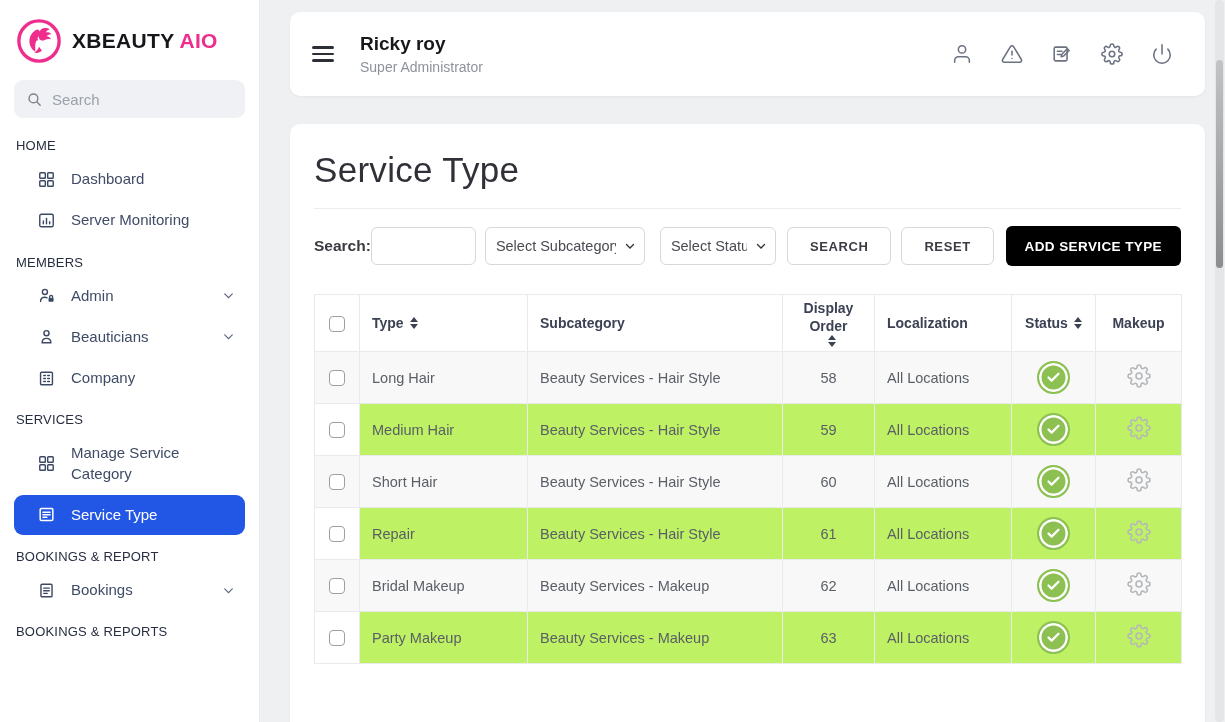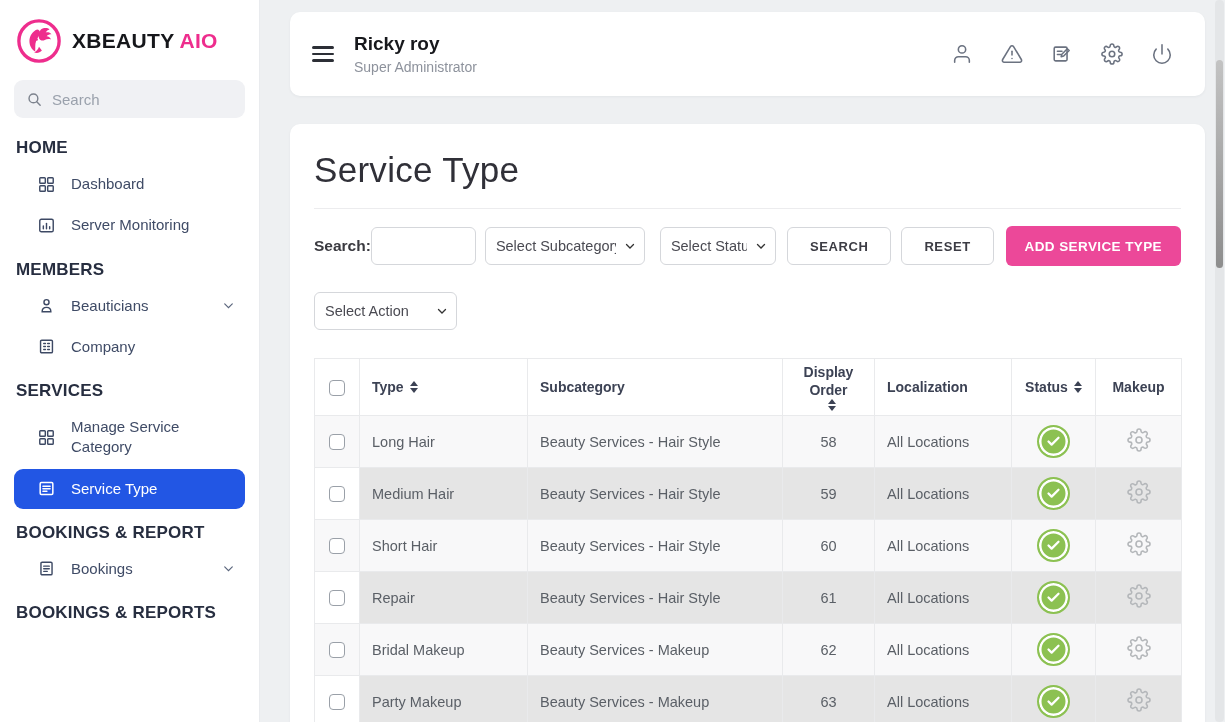--- a/index.html
+++ b/index.html
@@ -22,42 +22,42 @@
     display:flex; align-items:center; gap:9px; background:#f0f1f4;
     border-radius:9px; height:38px; padding:0 12px; margin-bottom:20px;
   }
   .side-search svg { flex:0 0 auto; color:#7c828d; }
   .side-search input {
     border:none; outline:none; background:transparent; width:100%;
     font-size:15px; color:#333; font-family:inherit;
   }
   .side-search input::placeholder { color:#9aa1ac; }
   .nav-section-label {
-    font-size:17px; font-weight:700; color:#272e40; letter-spacing:.2px;
+    font-size:13px; font-weight:400; color:#272e40; letter-spacing:.2px;
     margin:14px 2px 6px 2px;
   }
   .nav-item {
     display:flex; align-items:center; gap:15px; padding:10px 10px 10px 23px;
     border-radius:9px; color:#3f4b66; cursor:pointer; margin:1px 0;
   }
   .nav-icon { width:19px; height:19px; flex:0 0 auto; display:flex; color:#3d4964; }
   .nav-icon svg { width:19px; height:19px; }
   .nav-label { font-size:15px; line-height:1.35; }
   .nav-chevron { margin-left:auto; color:#5a657c; display:flex; }
   .nav-item.active { background:#2256e4; color:#fff; }
   .nav-item.active .nav-icon, .nav-item.active .nav-label { color:#fff; }
   
   .header-card {
     position:absolute; left:290px; top:12px; width:915px; height:84px;
     background:#fff; border-radius:10px; box-shadow:0 1px 3px rgba(25,30,50,.05);
     display:flex; align-items:center; padding:0 32px 0 22px;
   }
   .burger { width:22px; display:flex; flex-direction:column; gap:4px; cursor:pointer; }
   .burger span { display:block; height:2.5px; background:#2c2f36; border-radius:2px; }
-  .user-block { margin-left:20px; }
+  .user-block { margin-left:26px; }
   .user-name { font-size:19px; font-weight:700; color:#17181c; }
   .user-role { font-size:14px; color:#8d929c; margin-top:4px; }
   .header-icons { margin-left:auto; display:flex; align-items:center; gap:28px; }
   .hicon { color:#6b7280; display:flex; cursor:pointer; background:none; border:none; padding:0; }
   .hicon svg { width:22px; height:22px; }
   
   .content-card {
     position:absolute; left:290px; top:124px; width:915px; height:660px;
     background:#fff; border-radius:10px; box-shadow:0 1px 3px rgba(25,30,50,.05);
     padding:26px 24px;
@@ -75,33 +75,33 @@
     appearance:none; -webkit-appearance:none; height:38px; border:1px solid #d5d7db;
     border-radius:6px; background:#fff; color:#4a4a52; font-size:14.5px;
     padding:0 28px 0 10px; outline:none; width:100%; font-family:inherit; cursor:pointer;
   }
   .select-chevron { position:absolute; right:9px; top:50%; transform:translateY(-50%); pointer-events:none; color:#333; display:flex; }
   .btn {
     height:38px; padding:0 22px; background:#fff; border:1px solid #d5d7db; border-radius:6px;
     font-weight:700; font-size:13px; letter-spacing:.6px; color:#3c3c44; cursor:pointer; font-family:inherit;
   }
   .btn-add {
-    margin-left:auto; height:40px; padding:0 19px; background:#ec4899; border:none;
+    margin-left:auto; height:40px; padding:0 19px; background:#000000; border:none;
     border-radius:6px; color:#fff; font-weight:700; font-size:13.5px; letter-spacing:.4px;
     cursor:pointer; font-family:inherit;
   }
   .action-row { margin-top:26px; }
   
   table { width:100%; border-collapse:collapse; margin-top:28px; table-layout:fixed; }
   th, td { border:1px solid #e9eaec; }
   th {
     height:56px; font-size:14px; font-weight:700; color:#3c4254; text-align:left;
     padding:4px 12px; background:#fff; line-height:1.3;
   }
-  td { height:52px; padding:0 12px; font-size:14.5px; color:#5a5f66; vertical-align:middle; background:#e5e5e5; }
+  td { height:52px; padding:0 12px; font-size:14.5px; color:#5a5f66; vertical-align:middle; background:#bef264; }
   tbody tr:nth-child(odd) td { background:#f8f8f9; }
   td.col-check, th.col-check { text-align:center; padding:0; }
   tbody td.col-check { background:#fff; }
   .center { text-align:center; }
   input[type="checkbox"] {
     appearance:none; -webkit-appearance:none; width:16px; height:16px; cursor:pointer;
     border:1.5px solid #9aa0a8; border-radius:4px; background:#fff; vertical-align:middle;
   }
   .sort { display:inline-flex; flex-direction:column; gap:2px; margin-left:6px; vertical-align:middle; }
   .sort i { width:0; height:0; border-left:4px solid transparent; border-right:4px solid transparent; }
@@ -167,20 +167,36 @@
             <line x1="8" y1="16" x2="8" y2="12.5"></line>
             <line x1="12" y1="16" x2="12" y2="9.5"></line>
             <line x1="16" y1="16" x2="16" y2="13.5"></line>
           </svg>
         </span>
       <span class="nav-label">Server Monitoring</span>
     </div>
 
     <div class="nav-section-label">MEMBERS</div>
 
+    <div class="nav-item">
+      <span class="nav-icon">
+          <svg viewBox="0 0 24 24" fill="none" stroke="currentColor" stroke-width="1.8" stroke-linecap="round">
+            <circle cx="10" cy="7.5" r="3.2"></circle>
+            <path d="M4.5 19.5c0-3.2 2.5-5.2 5.5-5.2 1 0 2 .2 2.8.6"></path>
+            <rect x="14.5" y="15" width="6.5" height="5" rx="1" fill="currentColor" stroke="none"></rect>
+            <path d="M16 15v-1.4a1.8 1.8 0 0 1 3.6 0V15"></path>
+          </svg>
+        </span>
+      <span class="nav-label">Admin</span>
+      <span class="nav-chevron">
+          <svg viewBox="0 0 24 24" width="13" height="13" fill="none" stroke="currentColor" stroke-width="2.2" stroke-linecap="round">
+            <path d="M5 9l7 7 7-7"></path>
+          </svg>
+        </span>
+    </div>
     <div class="nav-item">
       <span class="nav-icon">
           <svg viewBox="0 0 24 24" fill="none" stroke="currentColor" stroke-width="1.8" stroke-linecap="round">
             <circle cx="12" cy="7.8" r="3.2"></circle>
             <path d="M6.5 19.8c0-3.3 2.4-5.4 5.5-5.4s5.5 2.1 5.5 5.4z"></path>
           </svg>
         </span>
       <span class="nav-label">Beauticians</span>
       <span class="nav-chevron">
           <svg viewBox="0 0 24 24" width="13" height="13" fill="none" stroke="currentColor" stroke-width="2.2" stroke-linecap="round">
@@ -308,30 +324,20 @@
             <svg viewBox="0 0 24 24" width="12" height="12" fill="none" stroke="currentColor" stroke-width="2.6" stroke-linecap="round">
               <path d="M5 9l7 7 7-7"></path>
             </svg>
           </span>
       </span>
       <button class="btn" style="margin-left:11px;">SEARCH</button>
       <button class="btn" style="margin-left:10px;">RESET</button>
       <button class="btn-add">ADD SERVICE TYPE</button>
     </div>
 
-    <div class="action-row">
-      <span class="select-wrap" style="width:143px;">
-        <select><option>Select Action</option></select>
-        <span class="select-chevron">
-            <svg viewBox="0 0 24 24" width="12" height="12" fill="none" stroke="currentColor" stroke-width="2.6" stroke-linecap="round">
-              <path d="M5 9l7 7 7-7"></path>
-            </svg>
-          </span>
-      </span>
-    </div>
 
     <table>
       <colgroup>
         <col style="width:45px">
           <col style="width:168px">
           <col style="width:255px">
         <col style="width:92px">
           <col style="width:137px">
           <col style="width:84px">
           <col style="width:86px">

